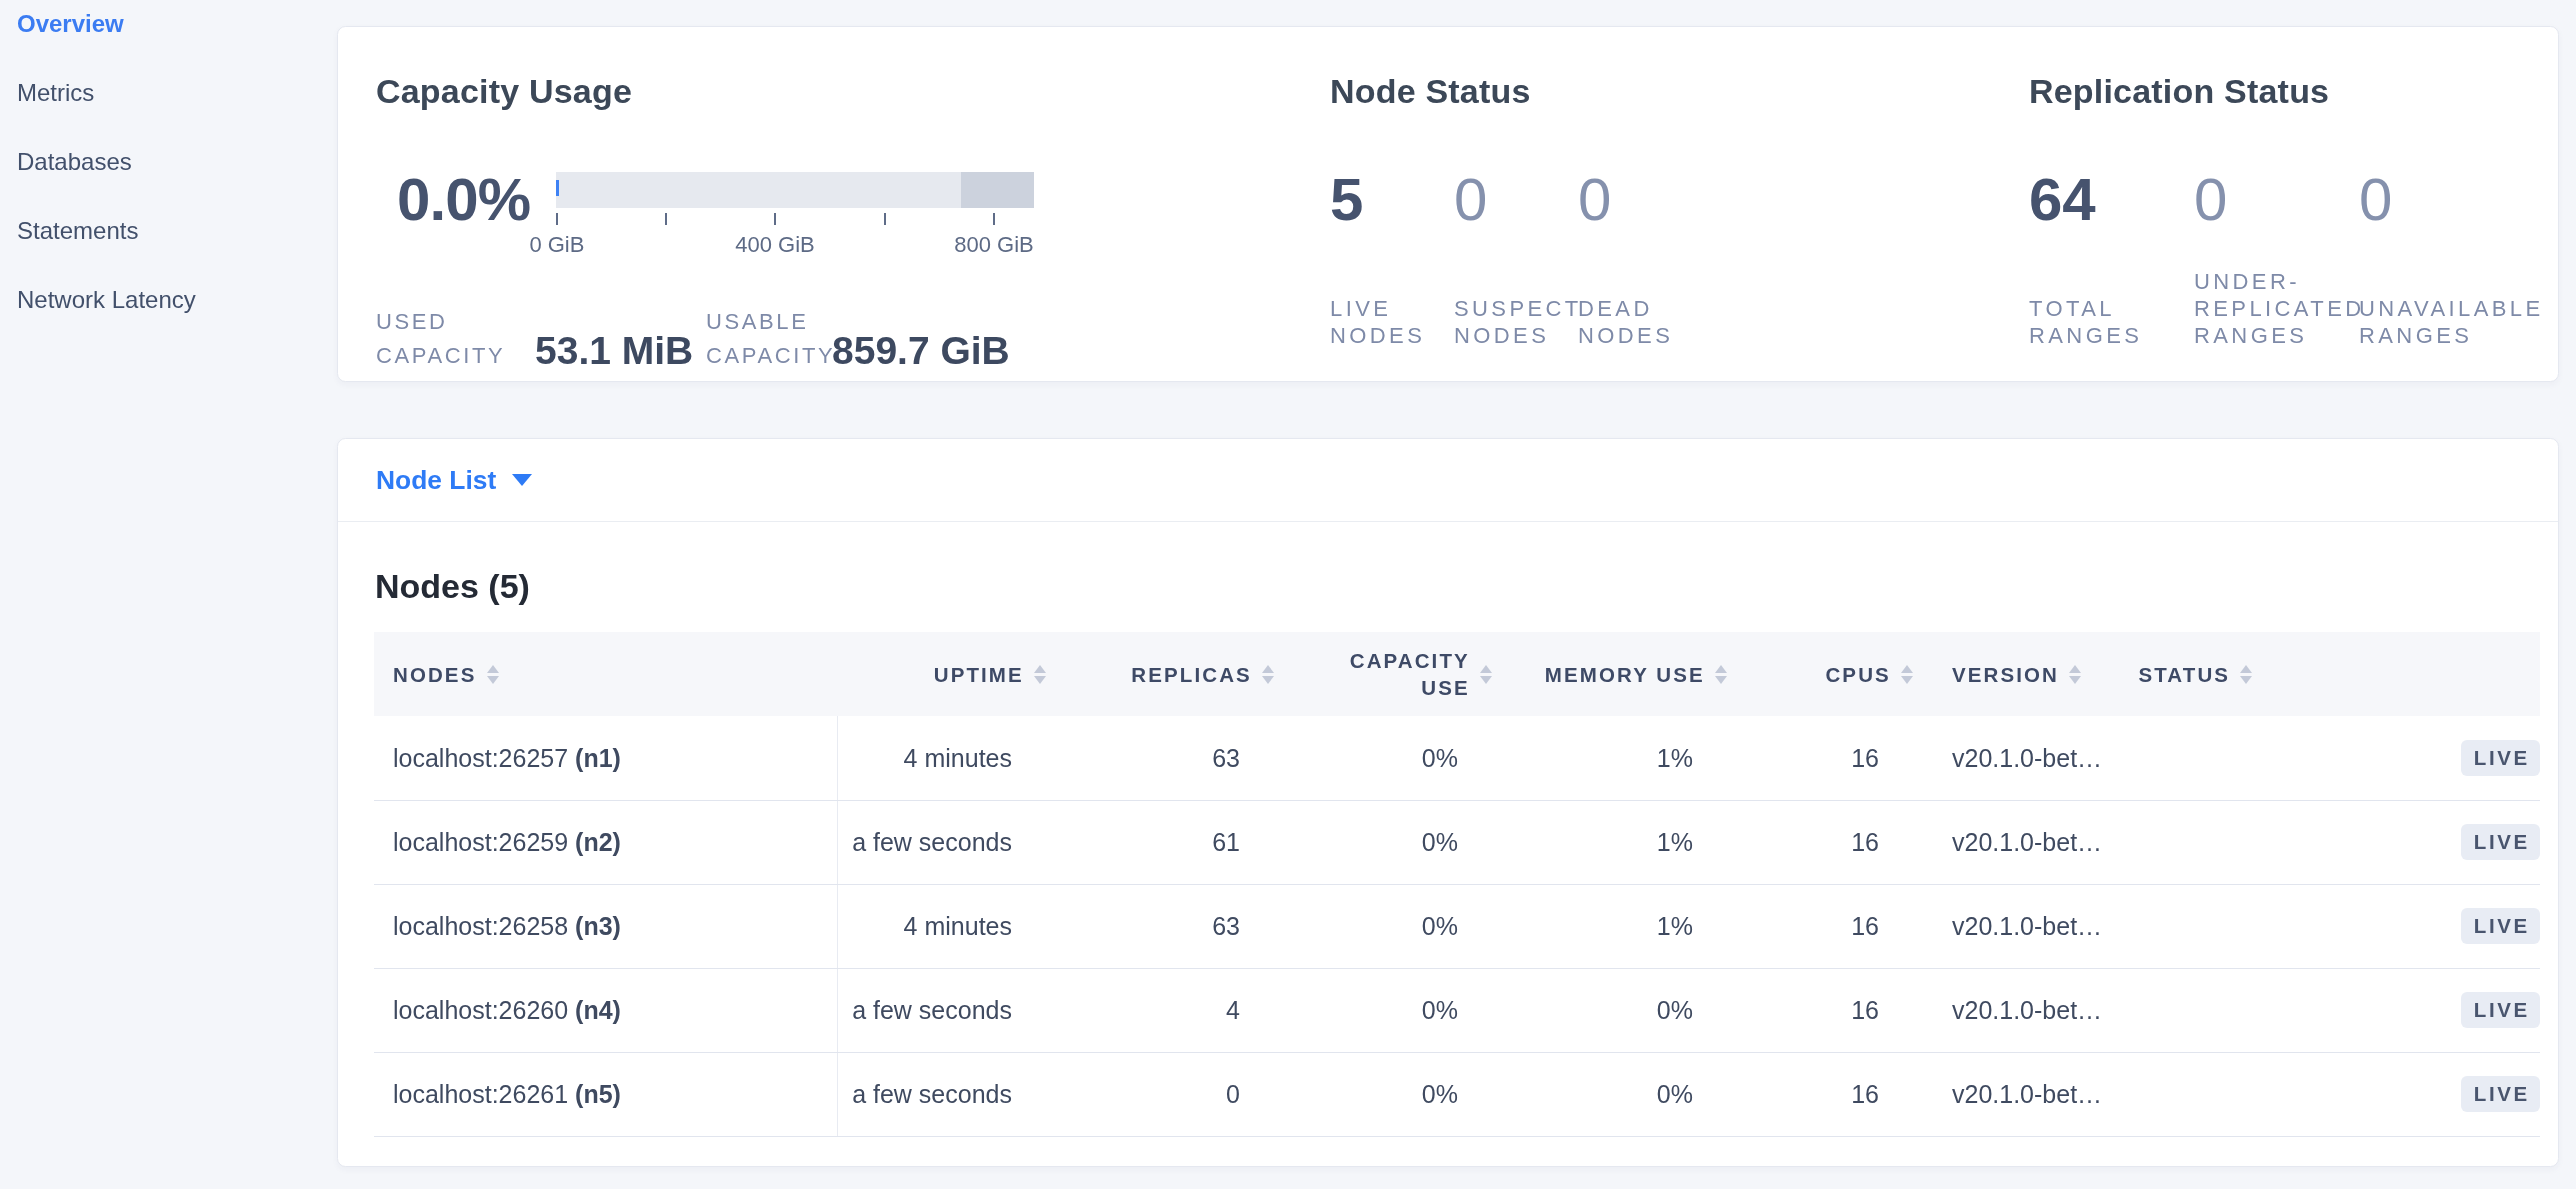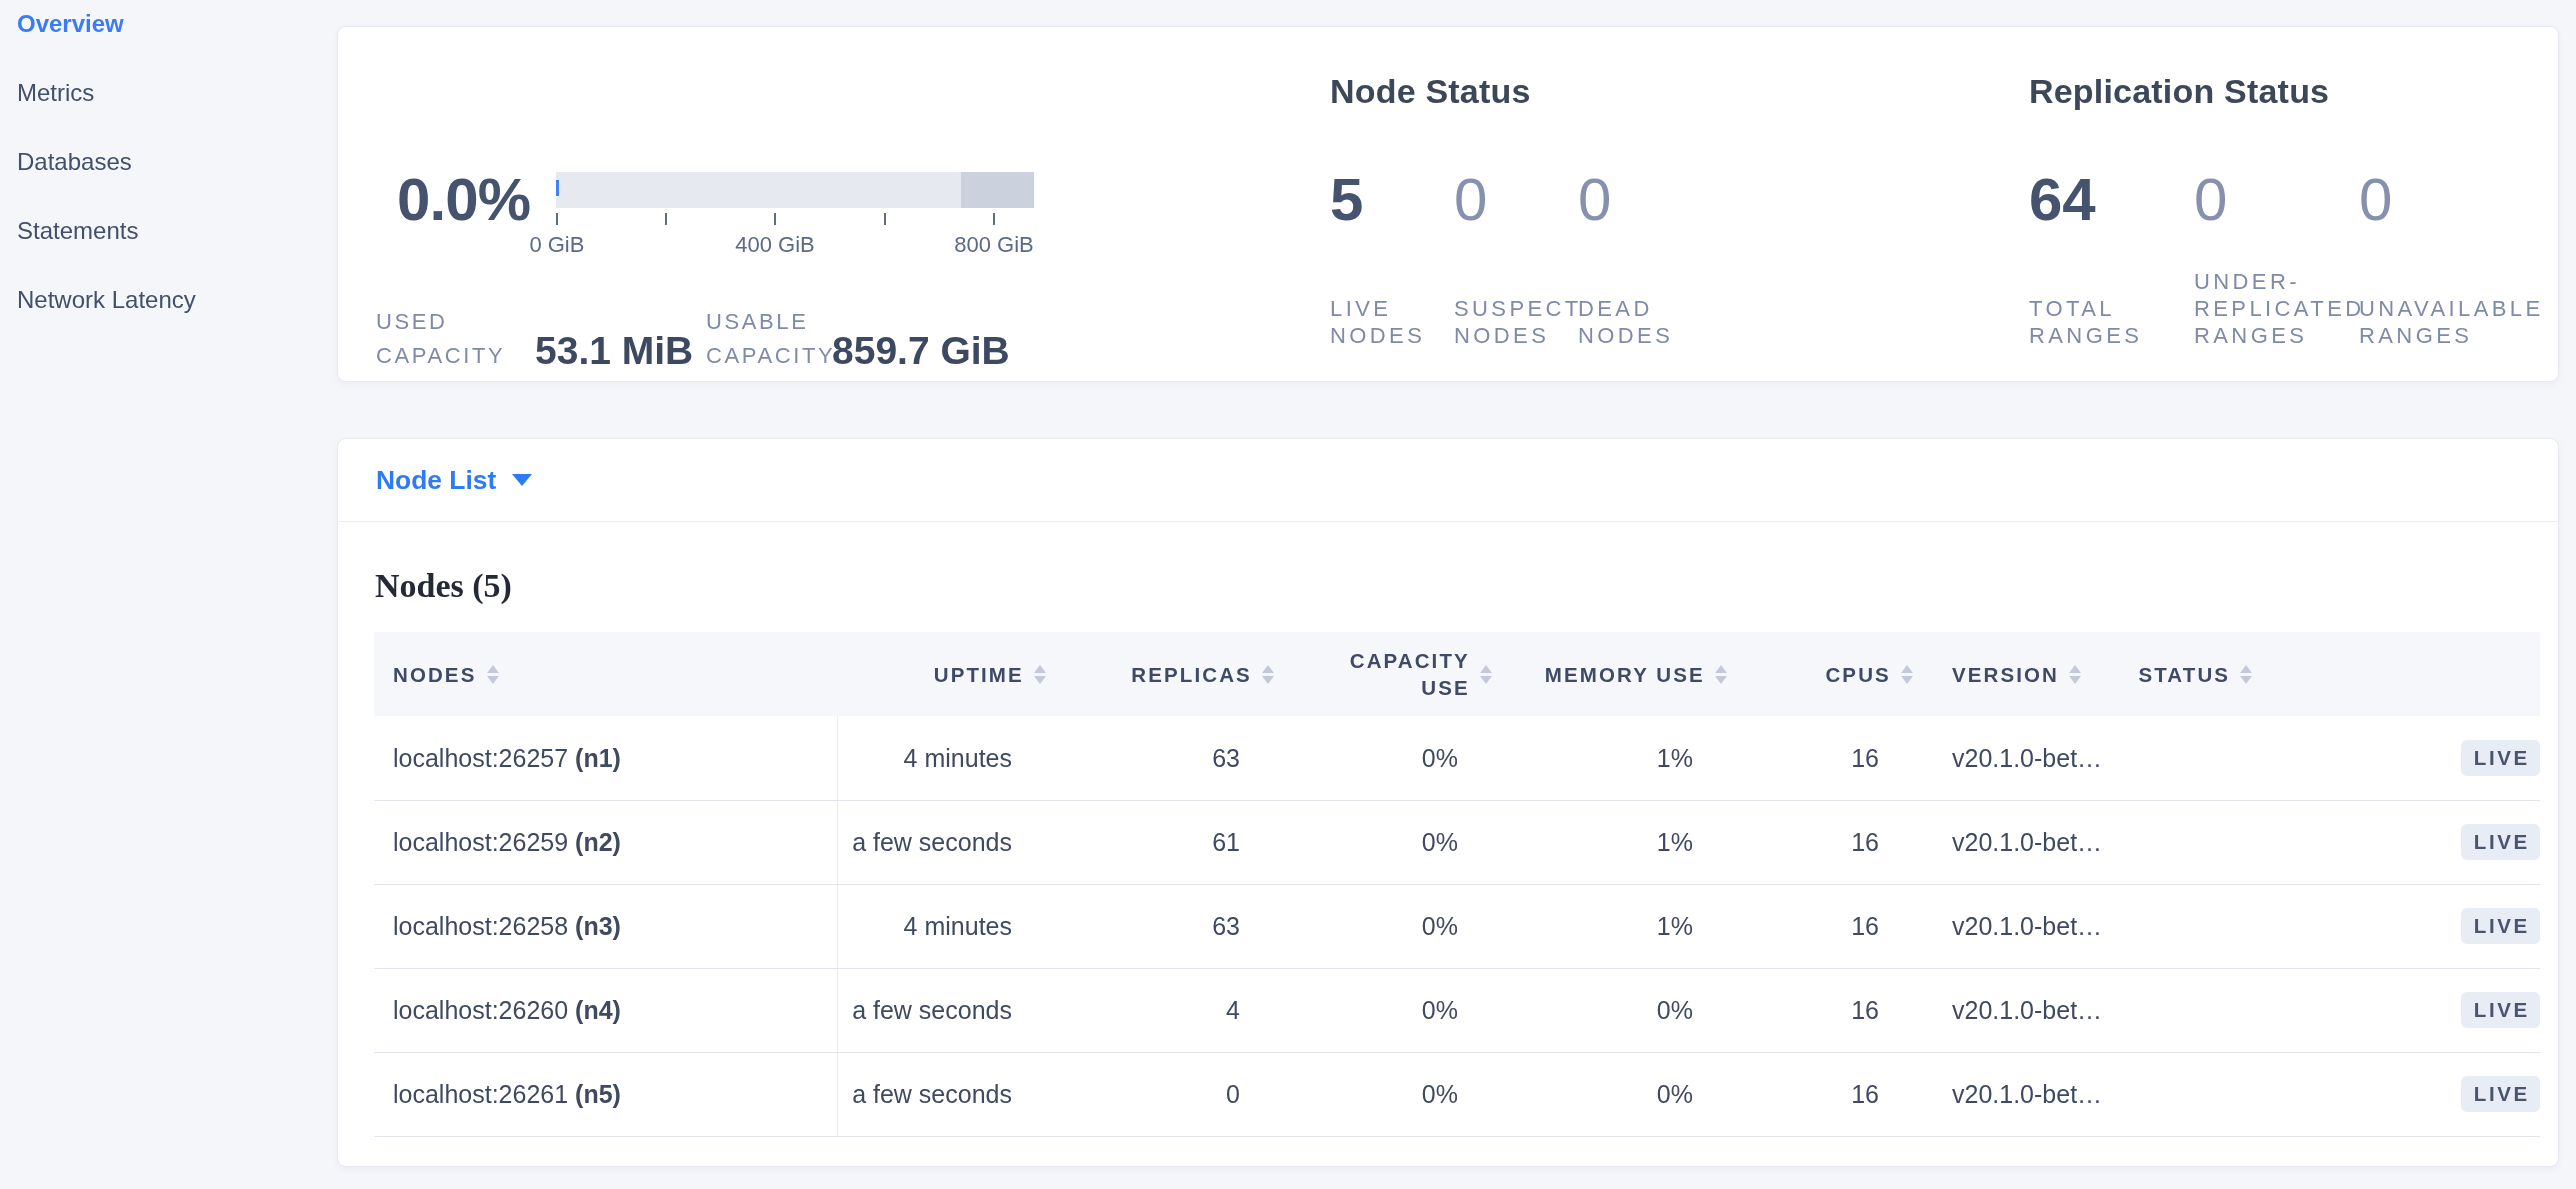--- a/index.html
+++ b/index.html
@@ -93,21 +93,21 @@
     display: flex; align-items: center; gap: 16px;
     color: #2e7bf6; font-size: 26.4px; font-weight: 600; cursor: pointer;
   }
   .caret-down {
     width: 0; height: 0;
     border-left: 10.2px solid transparent; border-right: 10.2px solid transparent;
     border-top: 12.8px solid #2e7bf6;
   }
   .nodes-heading {
     margin: 44px 0 0 37px;
-    font-size: 34px; font-weight: 600; color: #242a35; line-height: 1.2; font-family: Liberation Serif, serif;
+    font-size: 34px; font-weight: 600; color: #242a35; line-height: 1.2;
   }
   .table-wrap { margin: 25.6px 24px 0 36px; }
   table { width: 100%; border-collapse: collapse; table-layout: fixed; }
   thead th {
     height: 84px; background: #f6f7fa;
     font-size: 20.5px; font-weight: 700; letter-spacing: 2.1px;
     color: #3e4a66; vertical-align: middle; cursor: pointer;
   }
   .th-inner { display: flex; align-items: center; gap: 10.2px; }
   .th-inner.start { justify-content: flex-start; }
@@ -164,20 +164,21 @@
       <div class="nav-item">Network Latency</div>
 
 
 
   </div>
 </nav>
 
 <section class="card" id="card-overview">
 
   <div class="ov-section" id="sec-capacity">
+    <h2 class="sec-title">Capacity Usage</h2>
     <div class="row-main">
       <div class="big-num">0.0%</div>
       <div class="chart">
         <div class="bar">
           <div class="bar-dark"></div>
           <div class="bar-used"></div>
         </div>
         <div class="axis">
           <div class="tick" style="left:0px"></div>
           <div class="tick" style="left:109px"></div>

